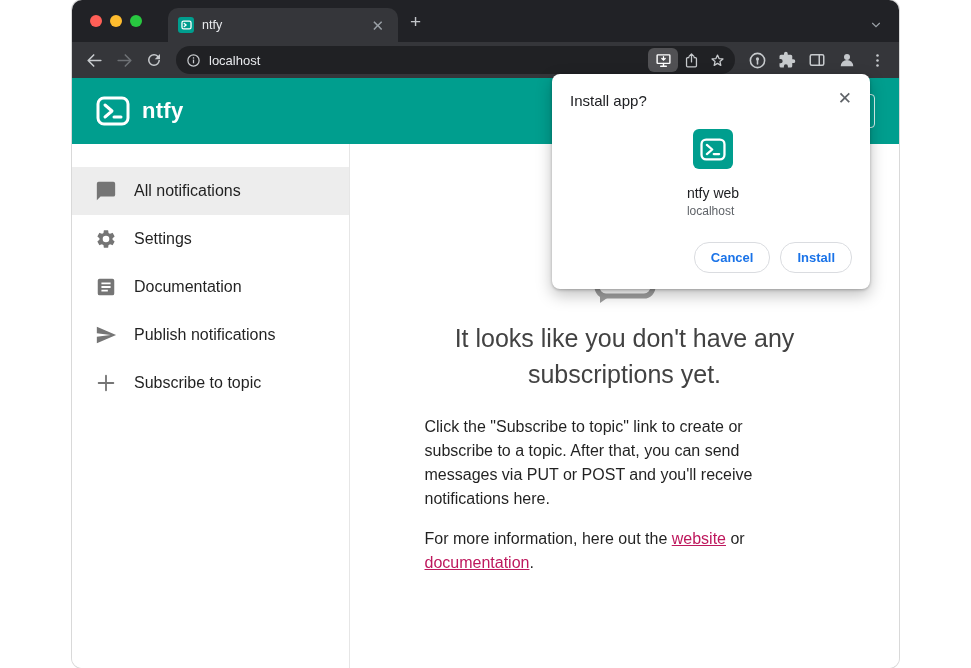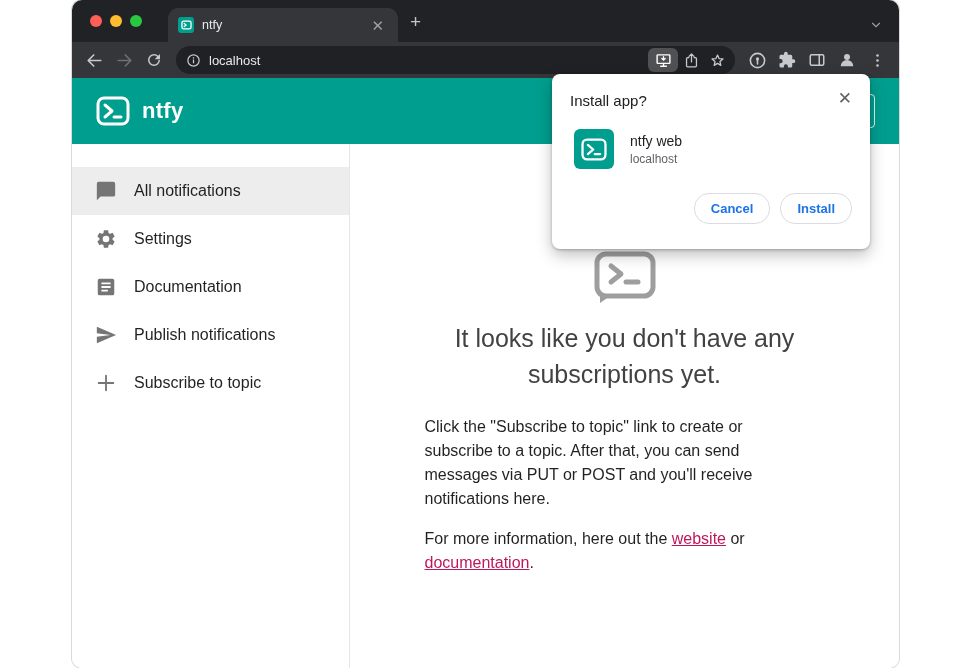--- a/index.html
+++ b/index.html
@@ -59,25 +59,25 @@
   .big-logo { display:block; margin:0 auto; color:#9e9e9e; }
   .empty-heading { margin-top:14px; text-align:center; font-size:25px; font-weight:400; color:#424242; line-height:1.45; }
   .empty-p { width:352px; margin-top:22px; font-size:16px; line-height:24px; color:rgba(0,0,0,.87); text-align:left; }
   .empty-p + .empty-p { margin-top:16px; }
   .tlink { color:#be185d; text-decoration:underline; cursor:pointer; }
 
   
   .dialog {
     position:absolute; left:480px; top:74px; width:318px; background:#ffffff;
     border-radius:8px; box-shadow:0 1px 3px rgba(0,0,0,.25), 0 6px 16px rgba(0,0,0,.25);
-    padding:18px 18px 25px 18px; z-index:20;
+    padding:18px 18px 16px 18px; z-index:20;
   }
   .dialog-title { font-size:15px; color:#202124; font-weight:400; }
   .dialog-close { position:absolute; top:10px; right:12px; color:#5f6368; font-size:17px; padding:4px 6px; border-radius:4px; }
-  .dialog-row { display:flex; align-items:center; gap:16px; margin-top:20px; margin-left:4px; }
+  .dialog-row { display:flex; align-items:center; gap:16px; margin-top:20px; margin-left:4px;flex-direction:column; }
   .dialog-appicon { width:40px; height:40px; border-radius:6px; background:#009e8e; display:flex; align-items:center; justify-content:center; flex:0 0 auto; }
   .dialog-appname { font-size:14px; color:#202124; }
   .dialog-origin { font-size:12px; color:#5f6368; margin-top:3px; }
   .dialog-actions { display:flex; justify-content:flex-end; gap:10px; margin-top:24px; }
   .dlg-btn {
     background:#ffffff; border:1px solid #dadce0; border-radius:15px; color:#1a73e8;
     font-family:"Liberation Sans", sans-serif; font-size:13px; font-weight:bold;
     padding:7px 16px; cursor:pointer;
   }
 </style>

